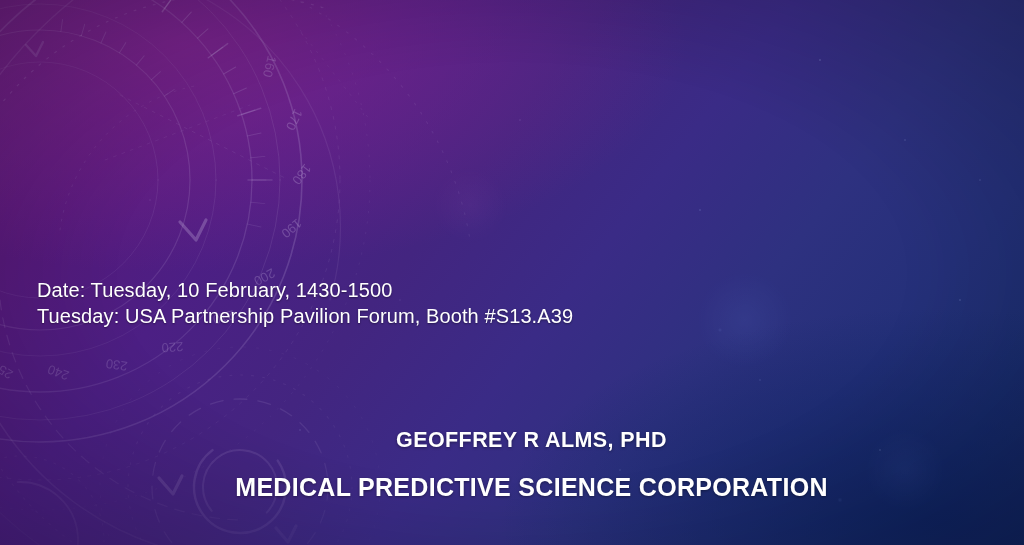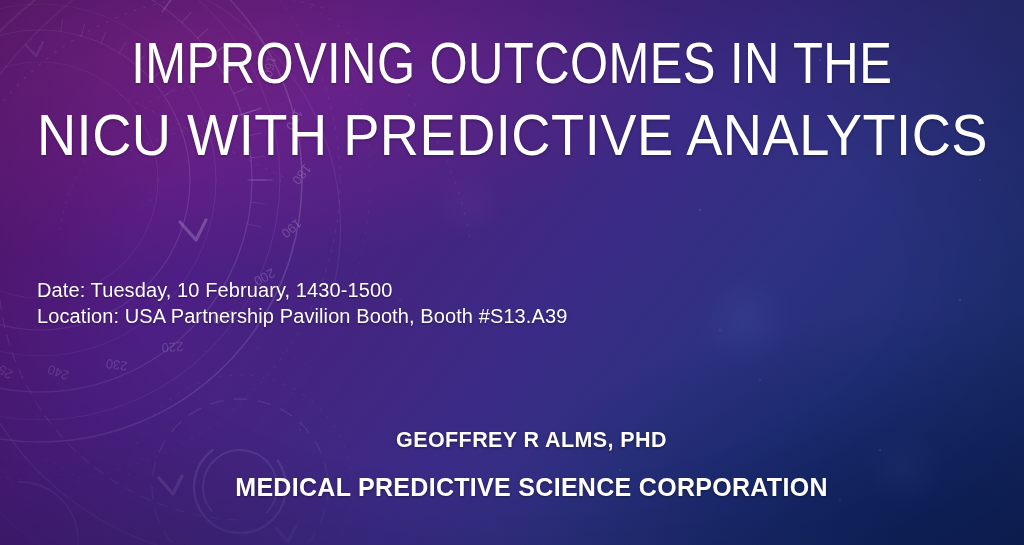--- a/index.html
+++ b/index.html
@@ -289,28 +289,24 @@
       <text transform="translate(233,310) rotate(164)">210</text>
       <text transform="translate(183,342) rotate(176)">220</text>
       <text transform="translate(128,362) rotate(188)">230</text>
       <text transform="translate(70,372) rotate(200)">240</text>
       <text transform="translate(14,372) rotate(212)">250</text>
     </g>
   </svg>
 
   <div class="bg-layer vignette"></div>
 
-  <div id="title-block">
-    <span class="title-line line1" style="transform: scaleX(0.8594); display: inline-block; transform-origin: center center;">IMPROVING OUTCOMES IN THE</span>
-    <span class="title-line line2" style="transform: scaleX(0.9521); display: inline-block; transform-origin: center center;">NICU WITH PREDICTIVE ANALYTICS</span>
-  </div>
 
   <div id="event-details">
     <span class="detail-line">Date: Tuesday, 10 February, 1430-1500</span>
-    <span class="detail-line">Location: USA Partnership Pavilion Booth, Booth #S13.A39</span>
+    <span class="detail-line">Tuesday: USA Partnership Pavilion Forum, Booth #S13.A39</span>
   </div>
 
   <div id="presenter-block">
     <span id="presenter-name">GEOFFREY R ALMS, PHD</span>
     <span id="presenter-org">MEDICAL PREDICTIVE SCIENCE CORPORATION</span>
   </div>
 
 </div>
 
 </body></html>

